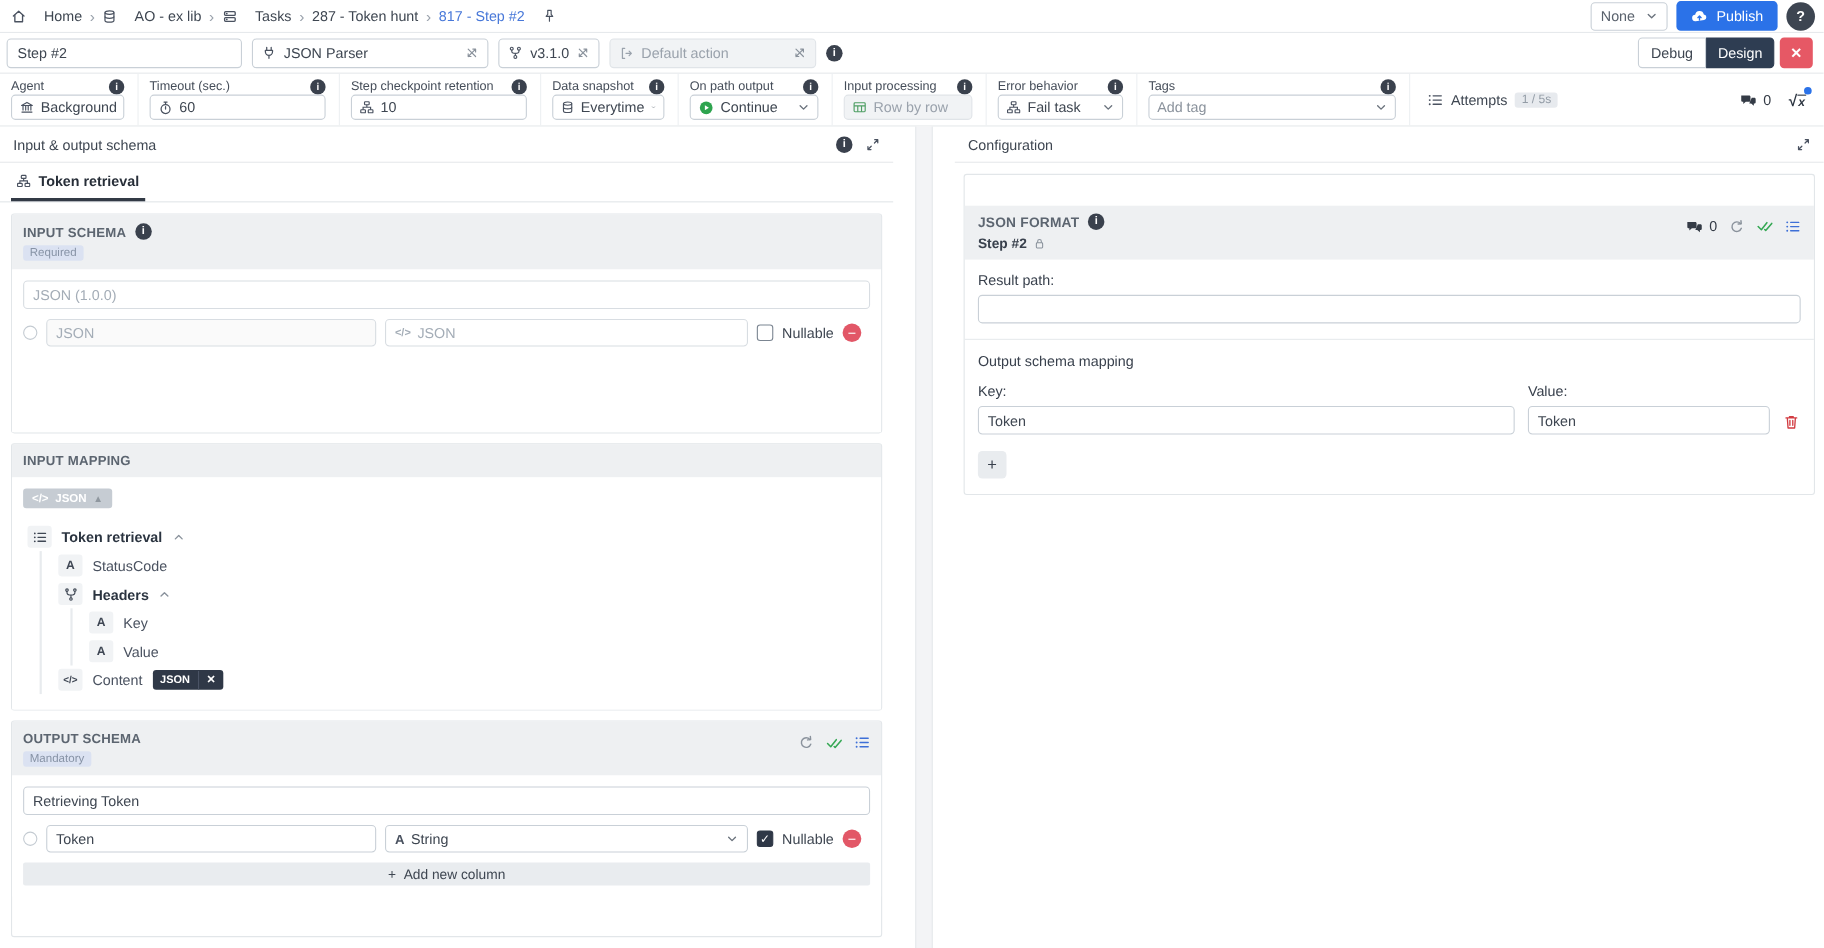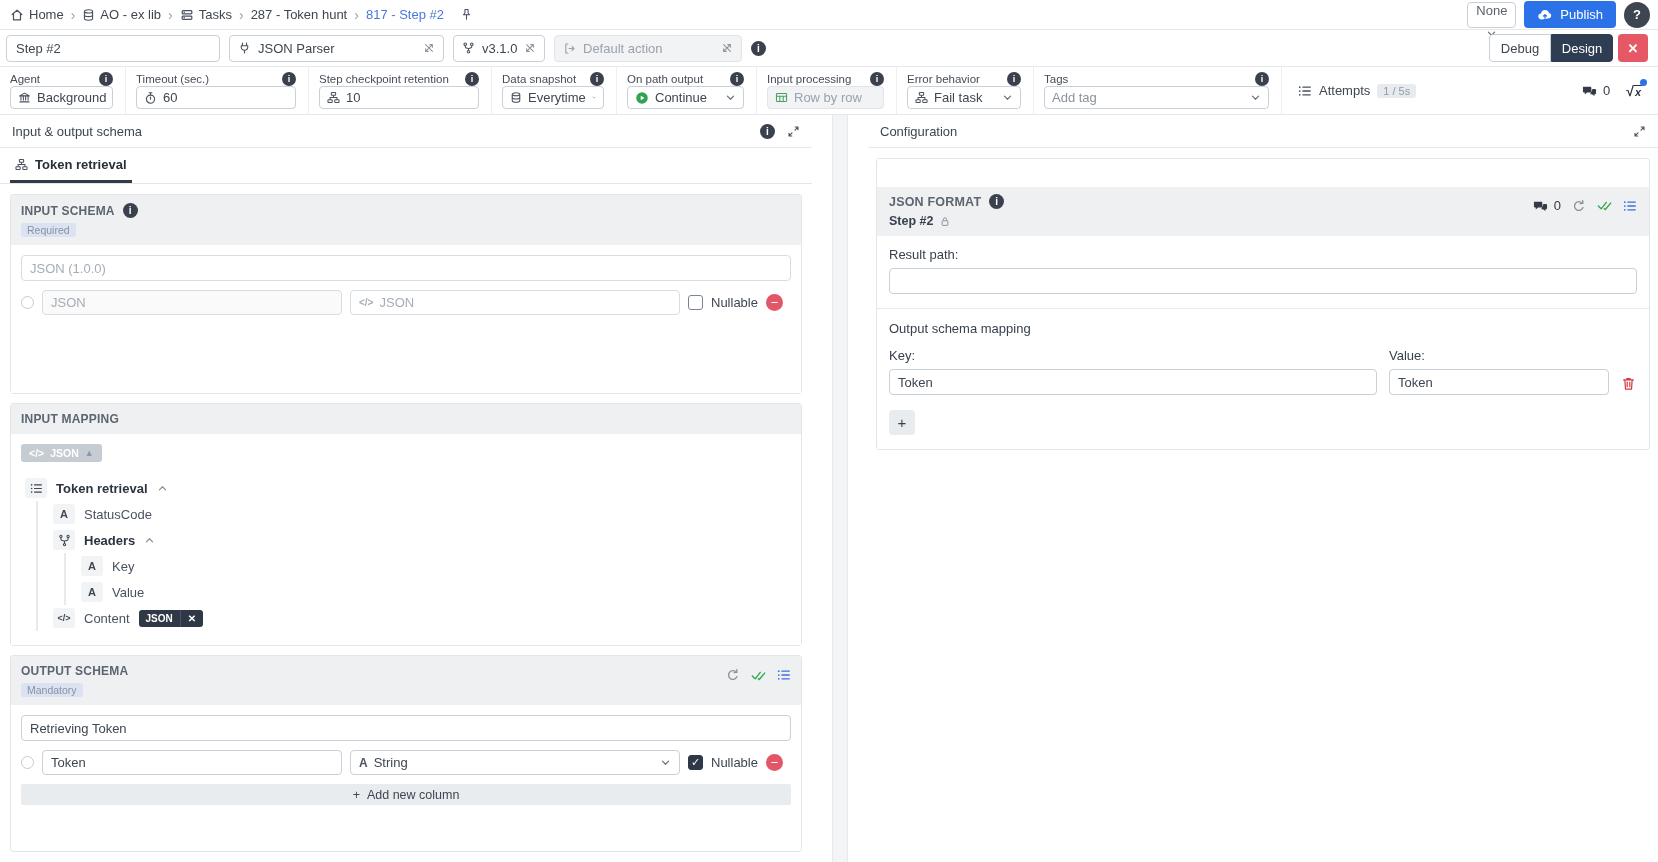--- a/index.html
+++ b/index.html
@@ -7,25 +7,25 @@
   body { font-family:"Liberation Sans", sans-serif; font-size:13px; color:#3e4651; background:#fff; }
   .app { width:1658px; height:862px; display:flex; flex-direction:column; }
   svg { display:block; }
   .ic { flex:0 0 auto; color:#4a5260; }
   .muted { color:#8a929c; }
   input { font-family:"Liberation Sans", sans-serif; font-size:13px; color:#3e4651; outline:none; }
 
   
   .topbar { height:30px; display:flex; align-items:center; padding:0 8px 0 10px; border-bottom:1px solid #e6e9ec; flex:0 0 auto; }
   .crumbs { display:flex; align-items:center; gap:7px; }
-  .crumb { display:flex; align-items:center; gap:5px; color:#3e4651; cursor:pointer; }
+  .crumb { display:flex; align-items:center; gap:16px; color:#3e4651; cursor:pointer; }
   .crumb-sep { color:#9aa2ac; font-size:14px; line-height:1; }
   .crumb.link { color:#4878d9; }
   .topbar-right { margin-left:auto; display:flex; align-items:center; gap:8px; }
-  .none-select { height:26px; border:1px solid #c9d0d7; border-radius:4px; padding:0 8px; display:flex; align-items:center; gap:10px; color:#5a626d; background:#fff; cursor:pointer;flex-direction:column; }
+  .none-select { height:26px; border:1px solid #c9d0d7; border-radius:4px; padding:0 8px; display:flex; align-items:center; gap:10px; color:#5a626d; background:#fff; cursor:pointer; }
   .publish-btn { height:27px; background:#2b72e8; color:#fff; border:none; border-radius:4px; padding:0 13px; display:flex; align-items:center; gap:7px; font-size:13px; cursor:pointer; }
   .help-btn { width:26px; height:26px; border-radius:50%; background:#3d4551; color:#fff; display:flex; align-items:center; justify-content:center; font-weight:bold; font-size:13px; cursor:pointer; }
 
   
   .steprow { height:37px; display:flex; align-items:center; gap:9px; padding:0 6px; border-bottom:1px solid #e6e9ec; flex:0 0 auto; }
   .step-input { width:214px; height:27px; border:1px solid #c9d0d7; border-radius:4px; padding:0 9px; }
   .chipfield { height:27px; border:1px solid #c9d0d7; border-radius:4px; display:flex; align-items:center; gap:7px; padding:0 8px; background:#fff; }
   .chipfield .clear { margin-left:auto; color:#8a929c; cursor:pointer; }
   .chipfield.parser { width:215px; }
   .chipfield.version { width:92px; }

